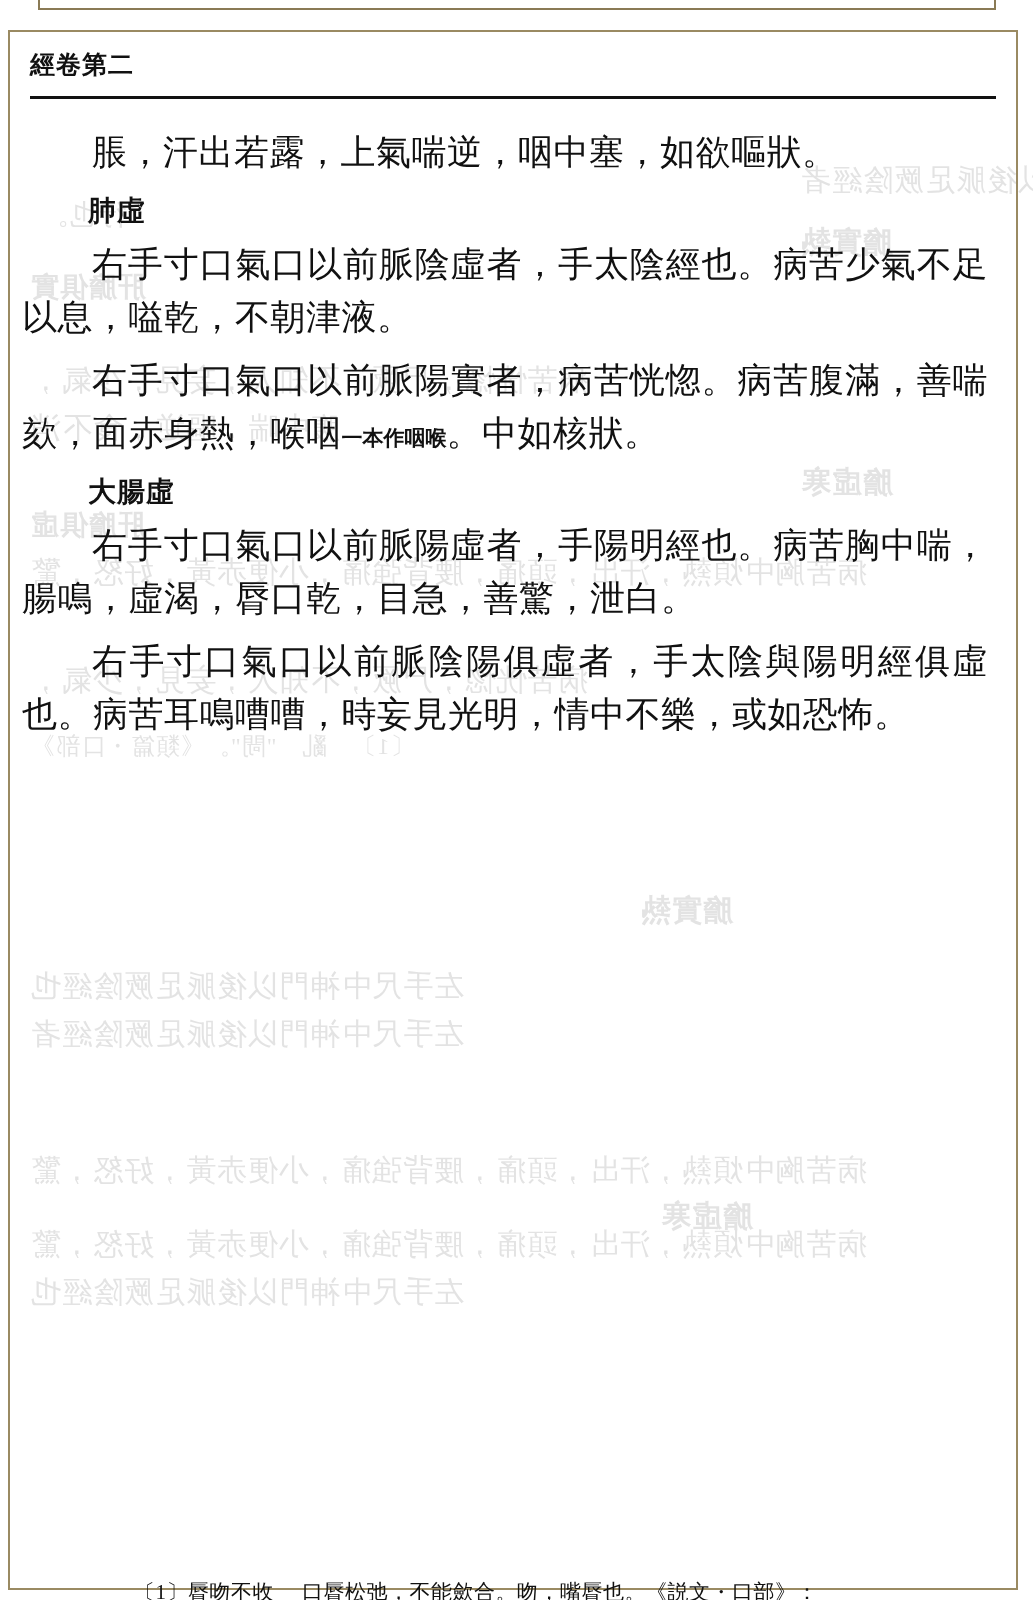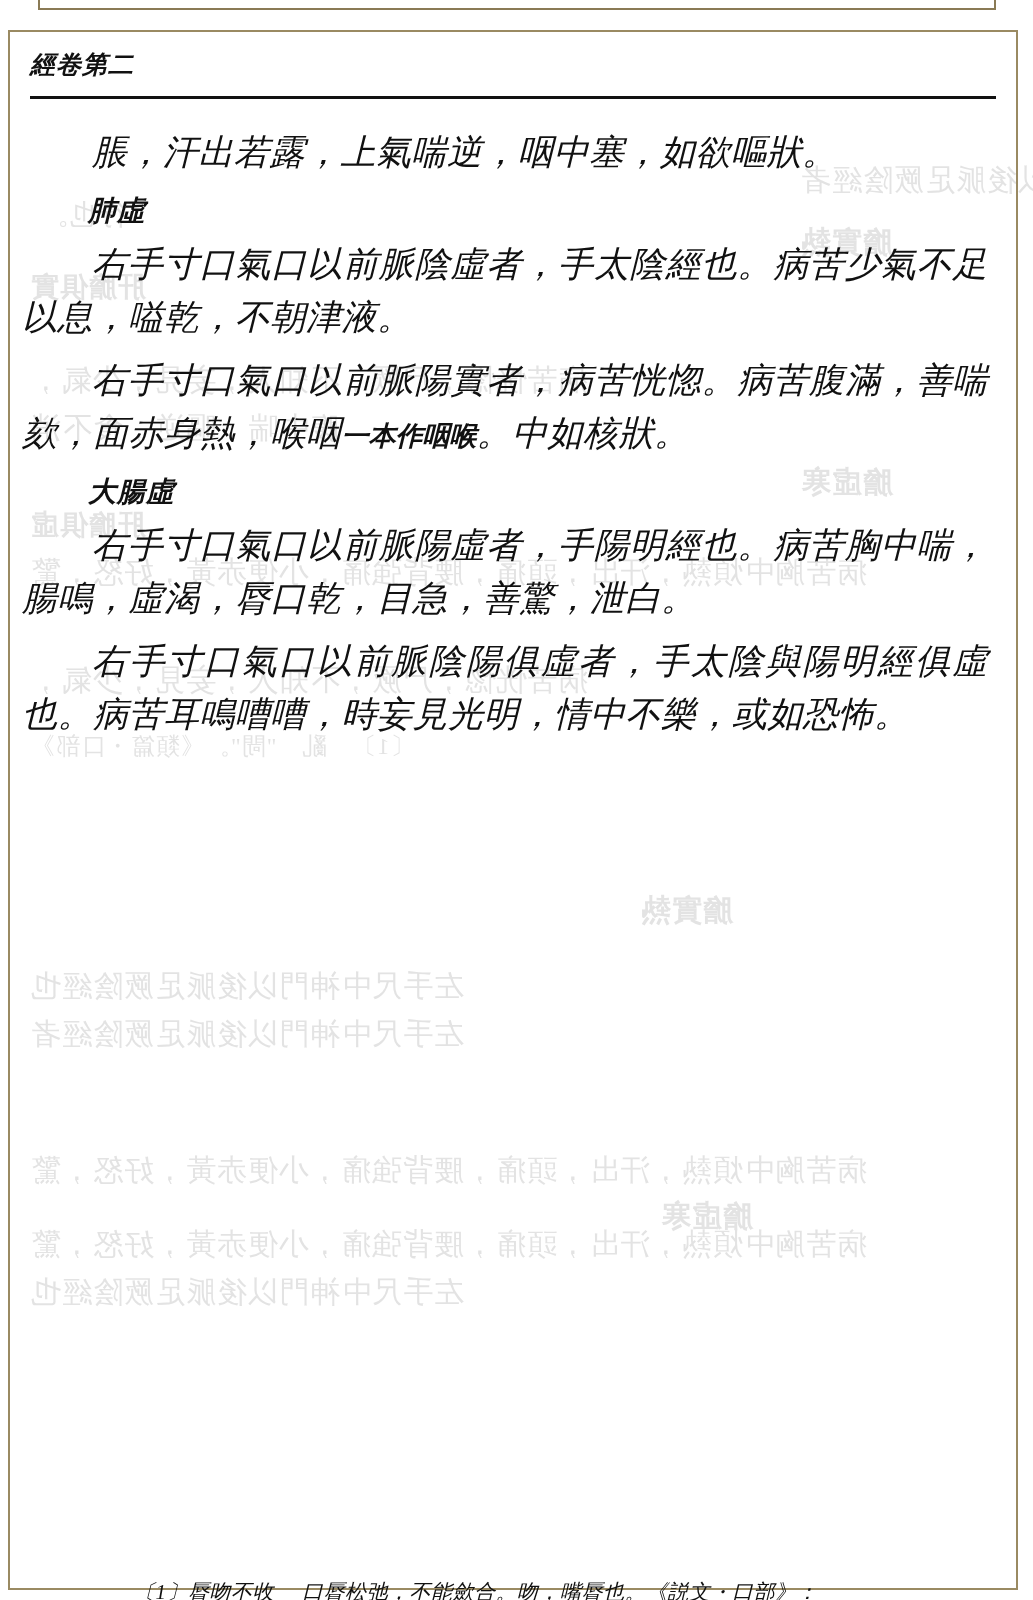--- a/index.html
+++ b/index.html
@@ -66,21 +66,20 @@
   }
 
   
   .content {
     position: absolute;
     left: 8px;
     top: 30px;
     width: 1010px;
     height: 1560px;
     z-index: 2;
-    font-style: italic;
   }
 
   .running-head {
     position: absolute;
     left: 22px;
     top: 18px;
     font-size: 25px;
     font-weight: bold;
     letter-spacing: 1px;
     font-family: "Liberation Serif", "DejaVu Serif", serif;
@@ -117,21 +116,21 @@
     margin: 14px 0 8px 0;
     font-size: 28px;
     font-weight: bold;
     text-indent: 66px;
     letter-spacing: 1px;
     line-height: 1.3;
     font-family: "Liberation Serif", "DejaVu Serif", serif;
   }
 
   .inline-note {
-    font-size: 27px;
+    font-size: 21px;
     font-weight: bold;
     letter-spacing: 0;
   }
 
   sup.fn {
     font-size: 19px;
     vertical-align: super;
     letter-spacing: 0;
   }
 

